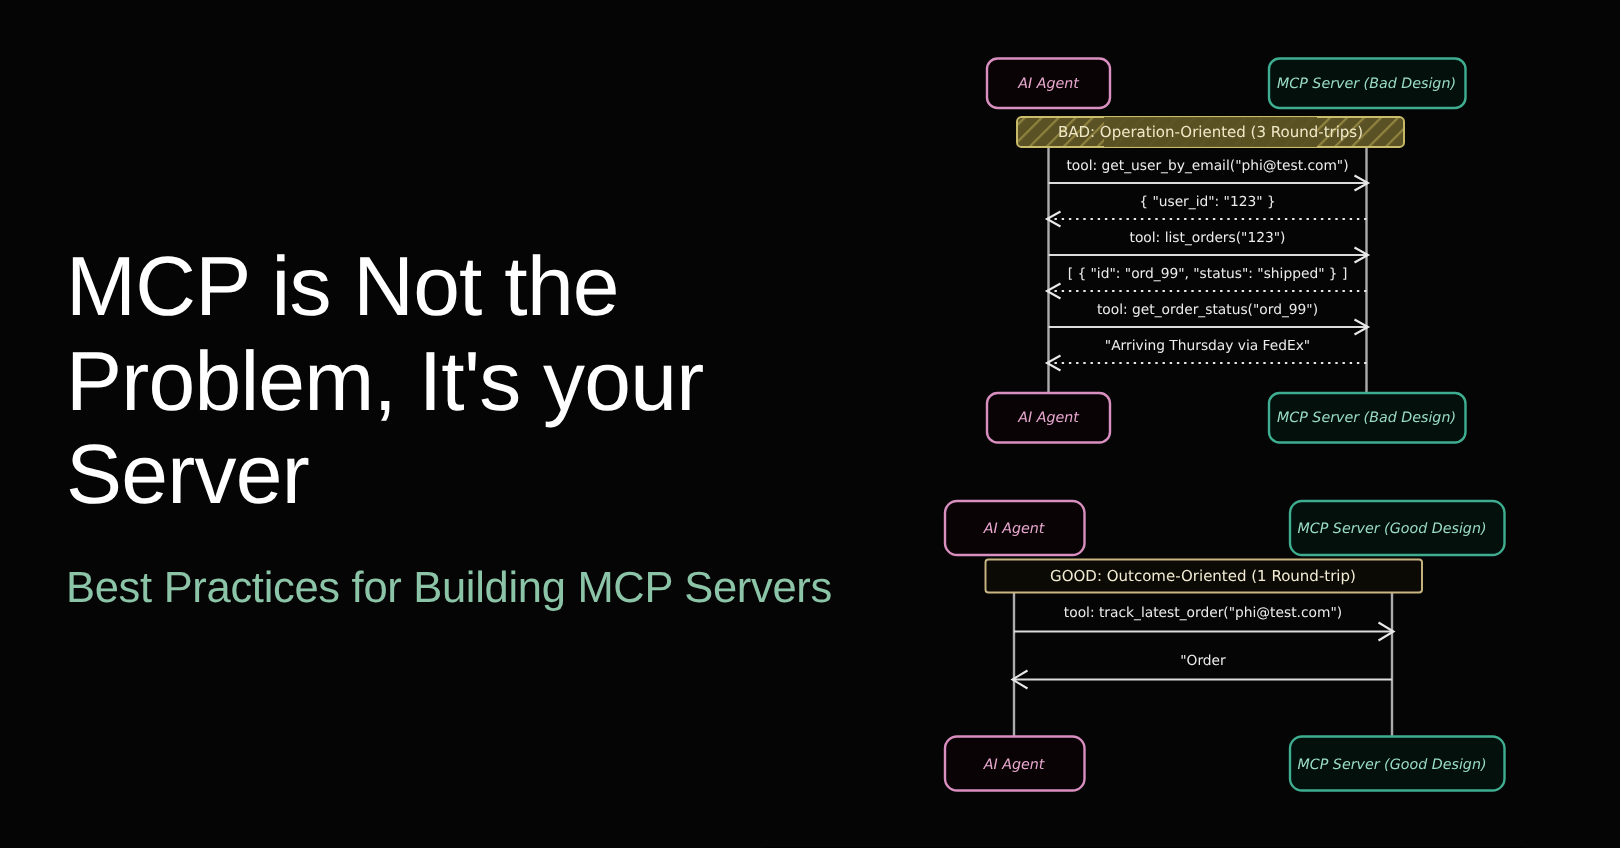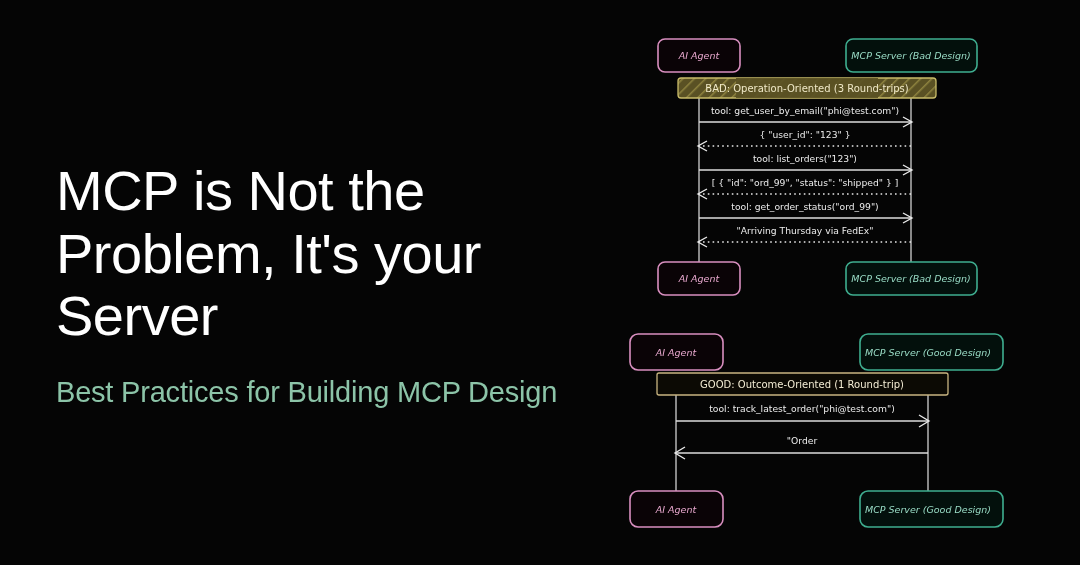--- a/index.html
+++ b/index.html
@@ -12,21 +12,21 @@
     width: 1080px;
     height: 565px;
     background: #050505;
     overflow: hidden;
     font-family: "Liberation Sans", sans-serif;
   }
 
   
   #hero {
     position: absolute;
-    left: 56px;
+    left: 44px;
     top: 160px;
     width: 520px;
   }
   #hero-title {
     color: #ffffff;
     font-size: 56px;
     line-height: 1.12;
     font-weight: 400;
     letter-spacing: -0.5px;
     margin: 0;
@@ -86,21 +86,21 @@
     dominant-baseline: middle;
   }
 </style>
 </head>
 <body>
 
 <div id="slide">
 
   <div id="hero">
     <h1 id="hero-title">MCP is Not the Problem, It's your Server</h1>
-    <p id="hero-subtitle">Best Practices for Building MCP Design</p>
+    <p id="hero-subtitle">Best Practices for Building MCP Servers</p>
   </div>
 
   <div class="diagram" id="diagram-bad">
     <svg viewBox="0 0 420 280" preserveAspectRatio="none">
       <defs>
         <pattern id="hatch-bad" width="8" height="8" patternTransform="rotate(45)" patternUnits="userSpaceOnUse">
           <rect width="8" height="8" fill="#5a5124"></rect>
           <line x1="0" y1="0" x2="0" y2="8" stroke="#b9ab55" stroke-width="3" opacity="0.55"></line>
         </pattern>
       </defs>

